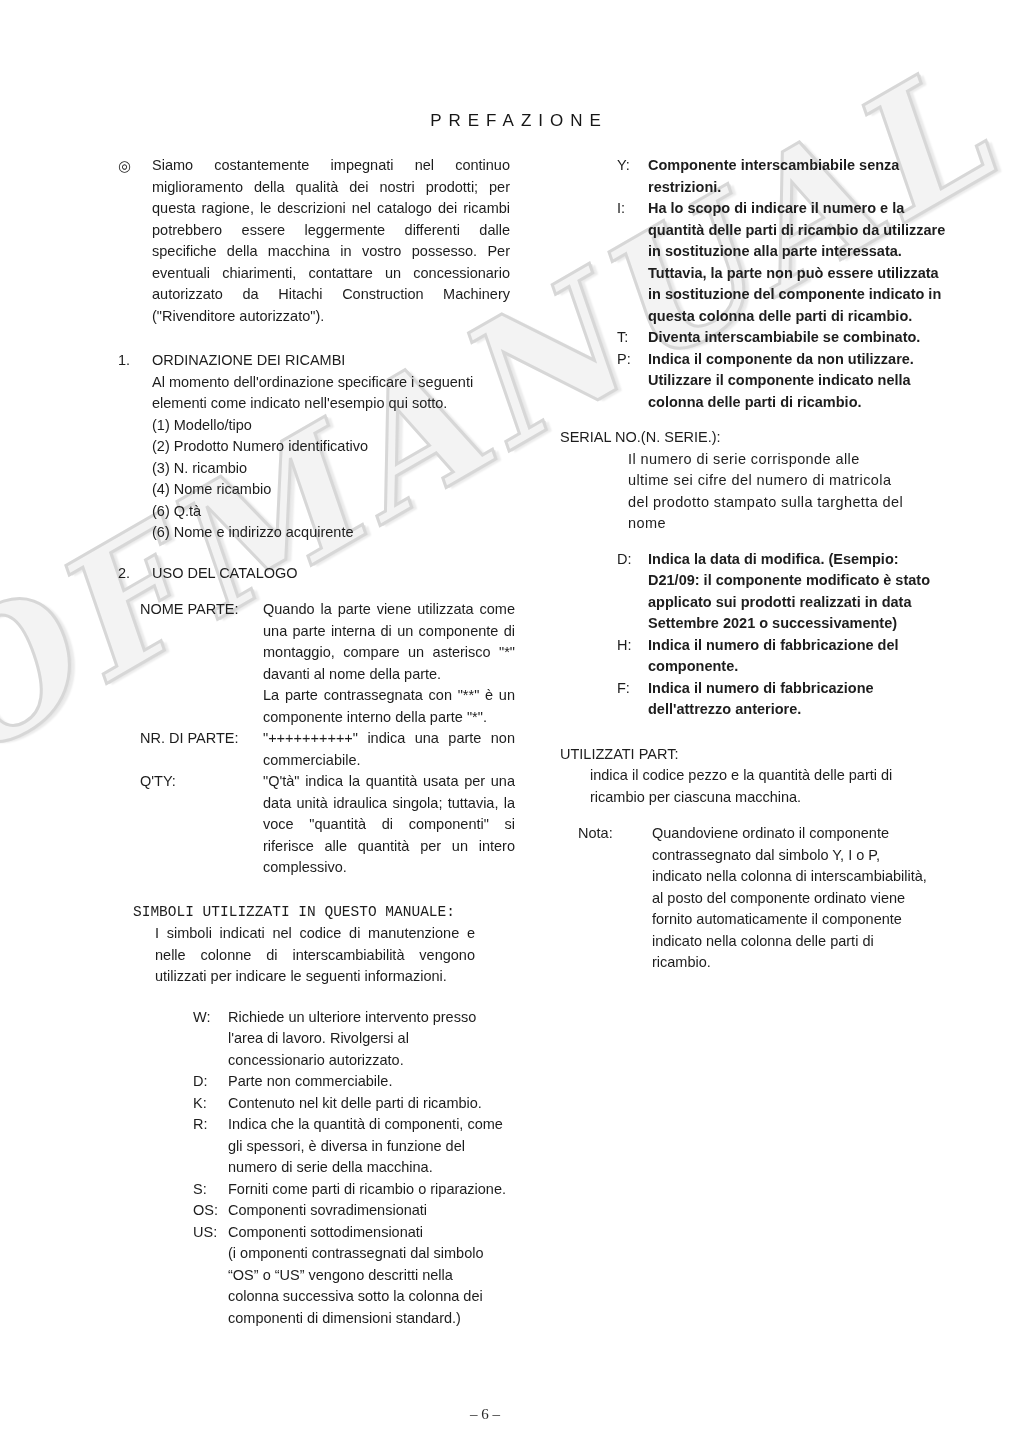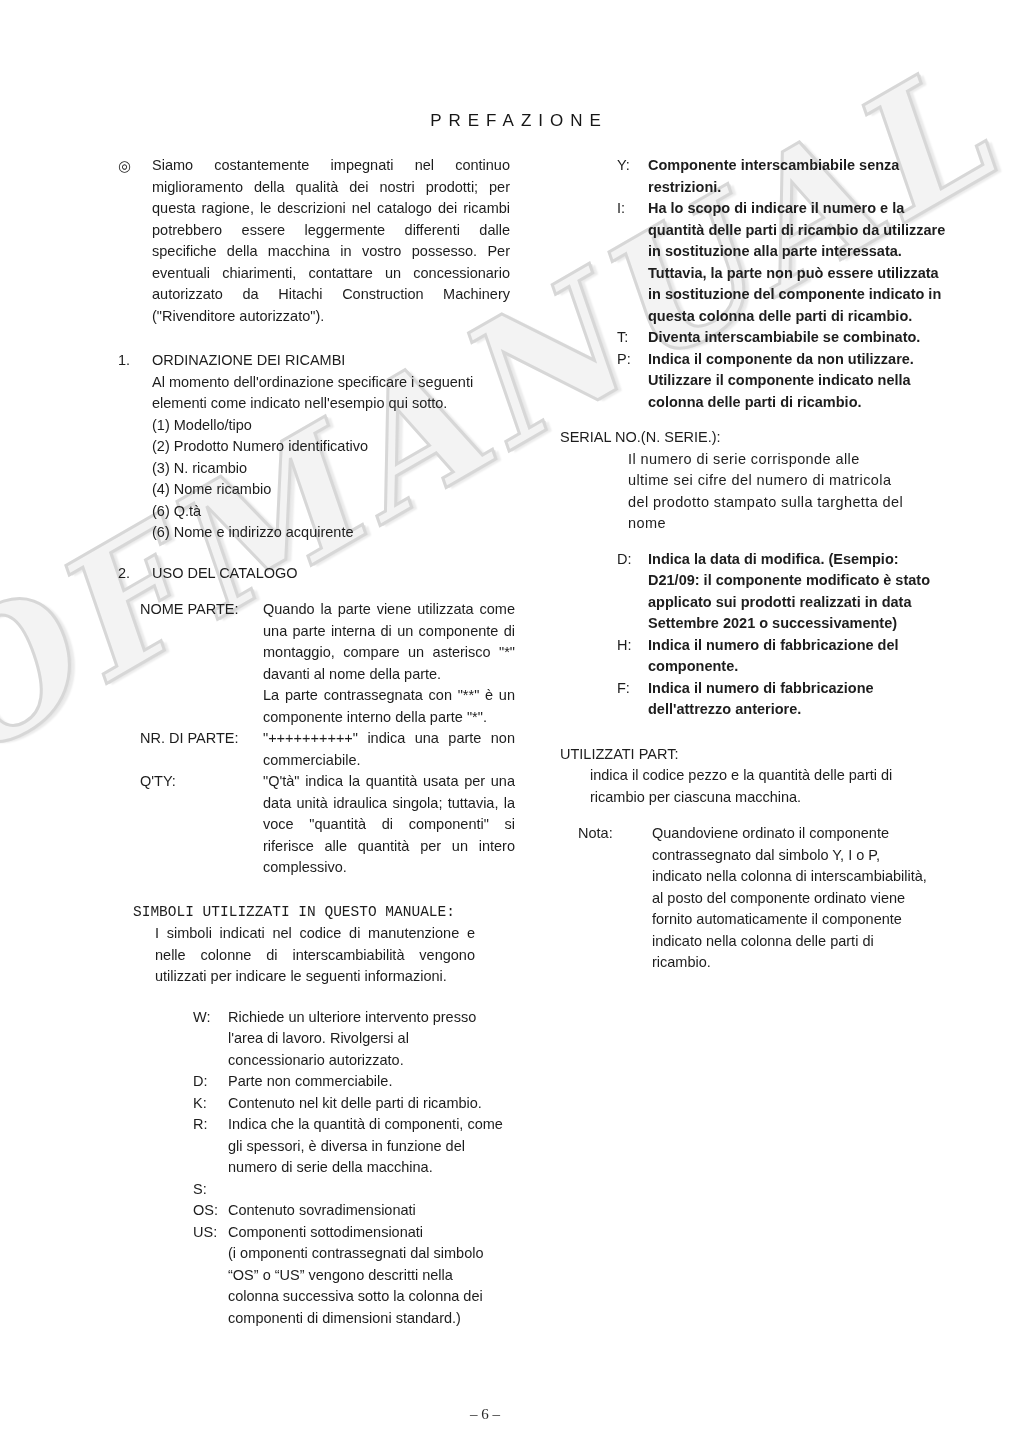--- a/index.html
+++ b/index.html
@@ -133,24 +133,25 @@
         <div class="sym-text pre">Contenuto nel kit delle parti di ricambio.</div>
       </div>
       <div class="sym">
         <div class="sym-key">R:</div>
         <div class="sym-text pre">Indica che la quantità di componenti, come
 gli spessori, è diversa in funzione del
 numero di serie della macchina.</div>
       </div>
       <div class="sym">
         <div class="sym-key">S:</div>
+        <div class="sym-text pre">Forniti come parti di ricambio o riparazione.</div>
       </div>
       <div class="sym">
         <div class="sym-key">OS:</div>
-        <div class="sym-text pre">Contenuto sovradimensionati</div>
+        <div class="sym-text pre">Componenti sovradimensionati</div>
       </div>
       <div class="sym">
         <div class="sym-key">US:</div>
         <div class="sym-text pre">Componenti sottodimensionati
 (i omponenti contrassegnati dal simbolo
 “OS” o “US” vengono descritti nella
 colonna successiva sotto la colonna dei
 componenti di dimensioni standard.)</div>
       </div>
     </div>

